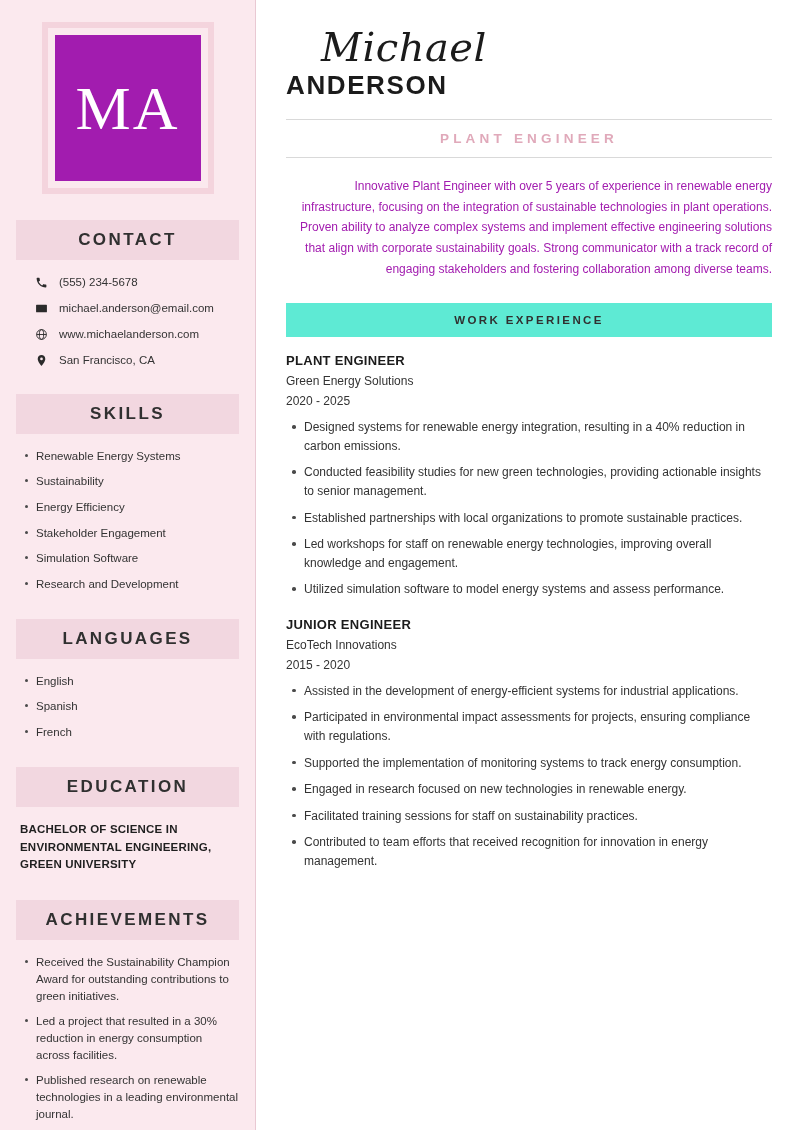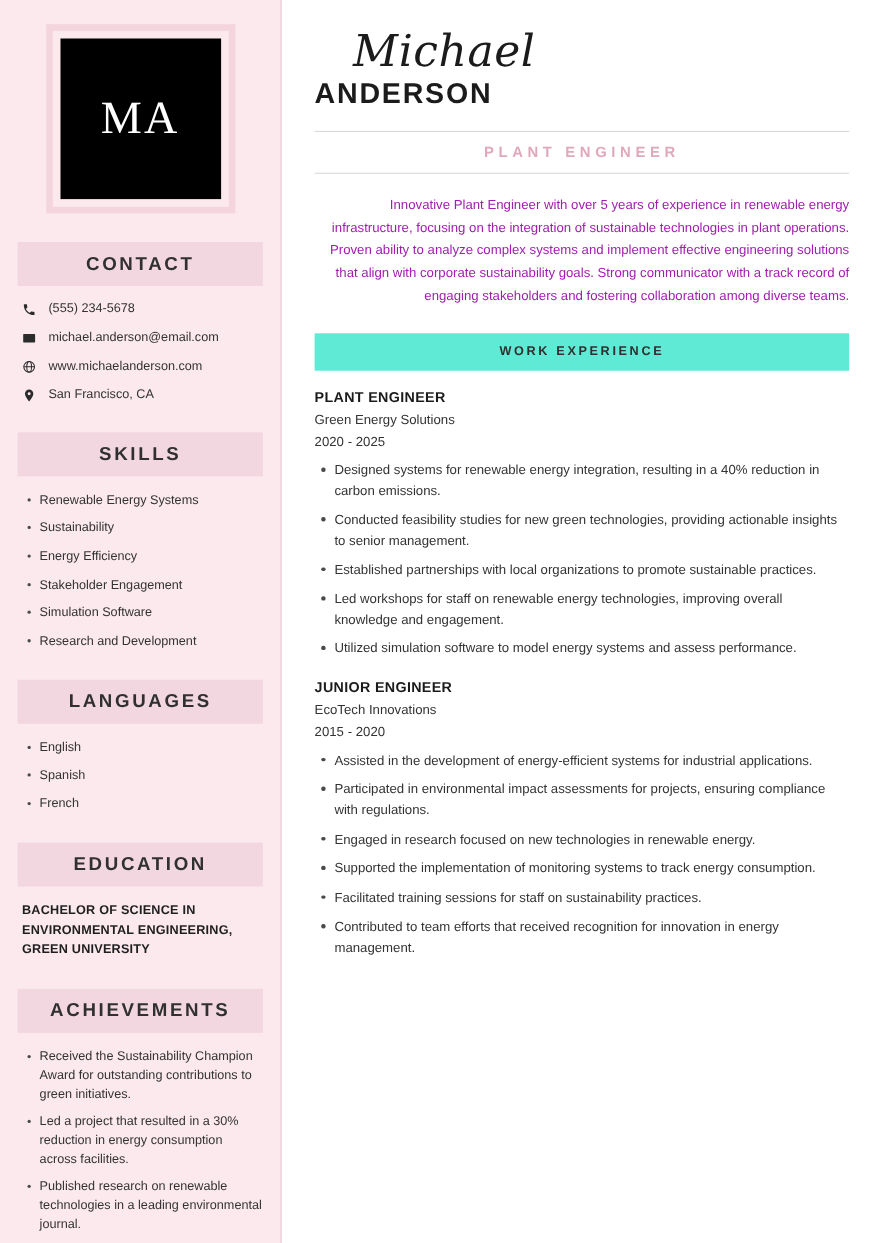--- a/index.html
+++ b/index.html
@@ -36,42 +36,42 @@
     width: 172px;
     height: 172px;
     border: 6px solid #f4d4dd;
     box-sizing: border-box;
     padding: 7px;
     background: #fbe9ee;
   }
   .monogram {
     width: 100%;
     height: 100%;
-    background: #000000;
+    background: #a21caf;
     color: #ffffff;
     display: flex;
     align-items: center;
     justify-content: center;
-    font-size: 42px;
+    font-size: 62px;
     letter-spacing: 2px;
     font-weight: 400;
     font-family: "Liberation Serif", serif;
   }
   .side-head {
     background: #f2d7e0;
     text-align: center;
     font-size: 17px;
     font-weight: bold;
     letter-spacing: 2.4px;
     color: #303030;
     padding: 10px 16px;
     margin: 26px 0 14px 0;
   }
   .contact-list {
-    margin: 0;
+    margin: 15px;
     padding: 0 0 0 4px;
     list-style: none;
   }
   .contact-item {
     display: flex;
     align-items: center;
     gap: 10px;
     font-size: 11.5px;
     color: #333333;
     margin-bottom: 11px;
@@ -307,20 +307,20 @@
       </ul>
     </section>
 
     <section class="job-block">
       <div class="job-role">JUNIOR ENGINEER</div>
       <div class="job-company">EcoTech Innovations</div>
       <div class="job-dates">2015 - 2020</div>
       <ul class="job-bullets">
         <li>Assisted in the development of energy-efficient systems for industrial applications.</li>
         <li>Participated in environmental impact assessments for projects, ensuring compliance with regulations.</li>
+        <li>Supported the implementation of monitoring systems to track energy consumption.</li>
         <li>Engaged in research focused on new technologies in renewable energy.</li>
-        <li>Supported the implementation of monitoring systems to track energy consumption.</li>
         <li>Facilitated training sessions for staff on sustainability practices.</li>
         <li>Contributed to team efforts that received recognition for innovation in energy management.</li>
       </ul>
     </section>
   </main>
 </div>
 
 </body></html>

